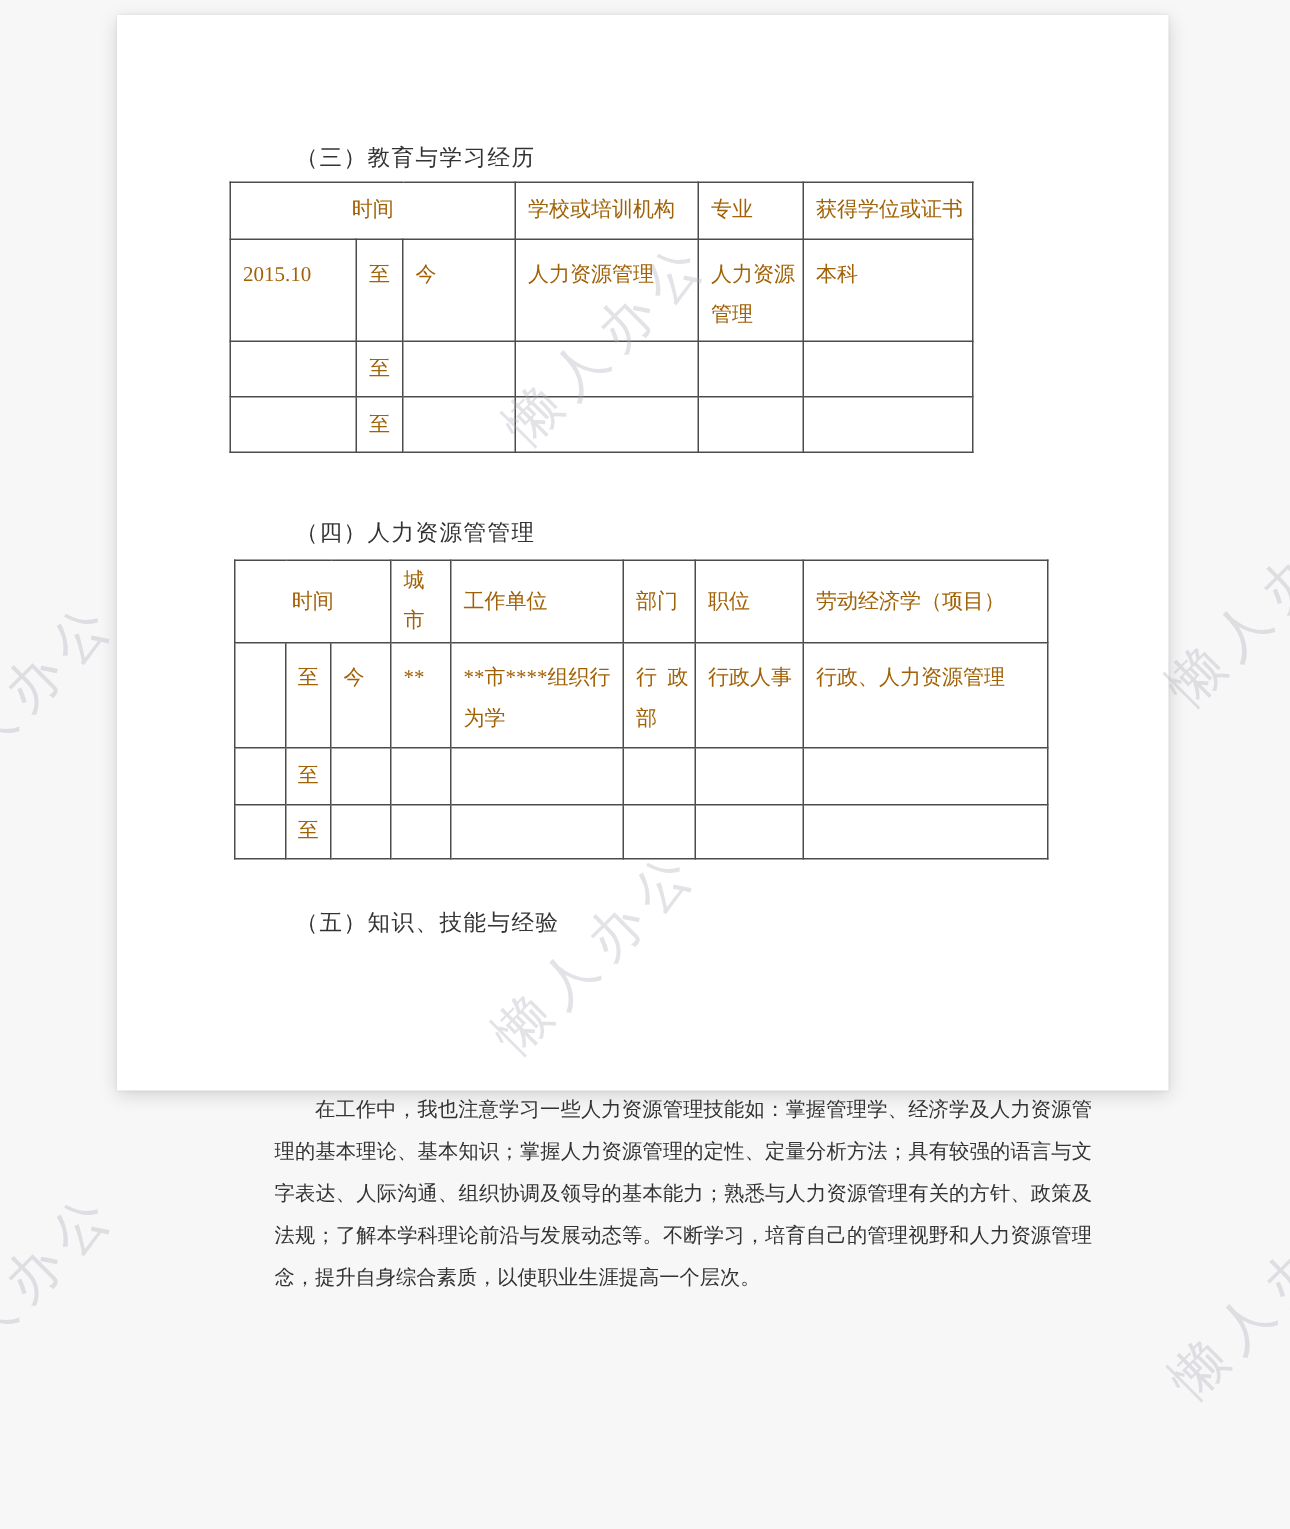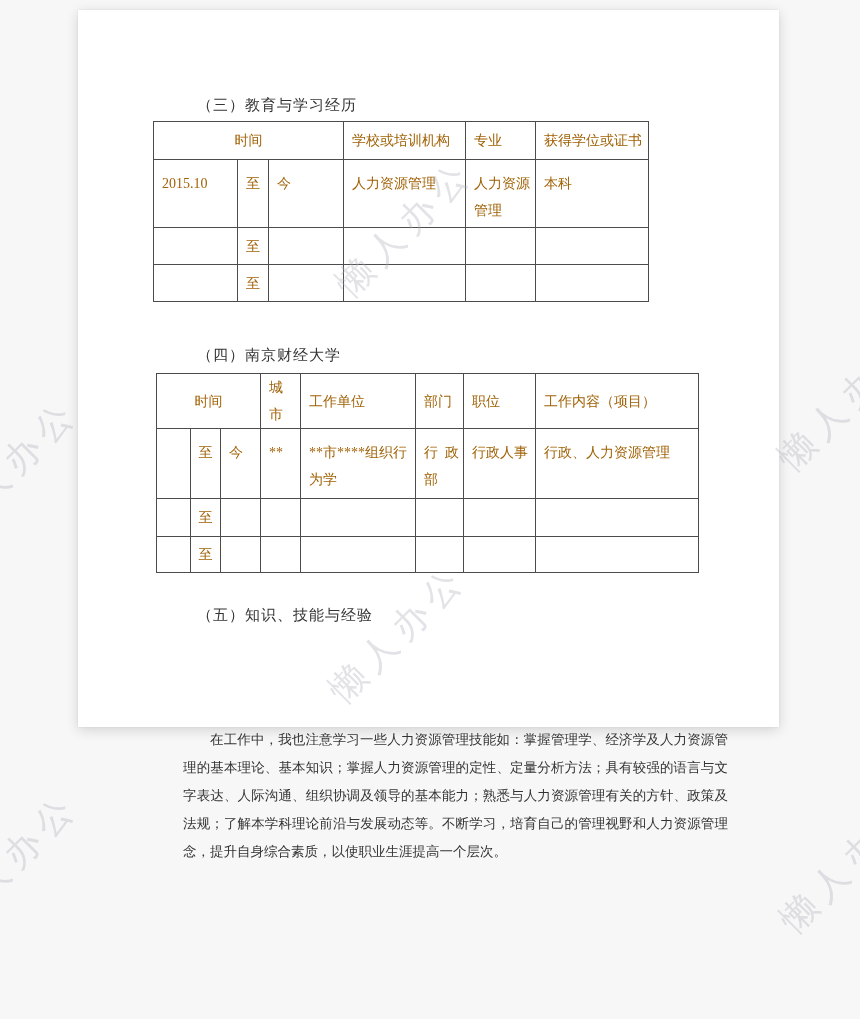--- a/index.html
+++ b/index.html
@@ -129,41 +129,41 @@
       <td></td>
       <td class="c-center">至</td>
       <td></td>
       <td></td>
       <td></td>
       <td></td>
     </tr>
   </tbody>
     </table>
 
-  <div class="heading h-work">（四）南京财经大学</div>
+  <div class="heading h-work">（四）人力资源管管理</div>
 
   <table class="doc-table work-table">
     <colgroup>
       <col style="width:34px">
         <col style="width:30px">
         <col style="width:40px">
       <col style="width:40px">
         <col style="width:115px">
         <col style="width:48px">
       <col style="width:72px">
         <col style="width:163px">
     </colgroup>
     <tbody>
         <tr class="h-head">
       <td colspan="3" class="c-center">时间</td>
       <td>城市</td>
       <td>工作单位</td>
       <td>部门</td>
       <td>职位</td>
-      <td>工作内容（项目）</td>
+      <td>劳动经济学（项目）</td>
     </tr>
     <tr style="height:70px">
       <td class="v-top"></td>
       <td class="c-center v-top">至</td>
       <td class="v-top">今</td>
       <td class="v-top">**</td>
       <td class="v-top">**市****组织行为学</td>
       <td class="v-top justify">行政部</td>
       <td class="v-top">行政人事</td>
       <td class="v-top">行政、人力资源管理</td>

